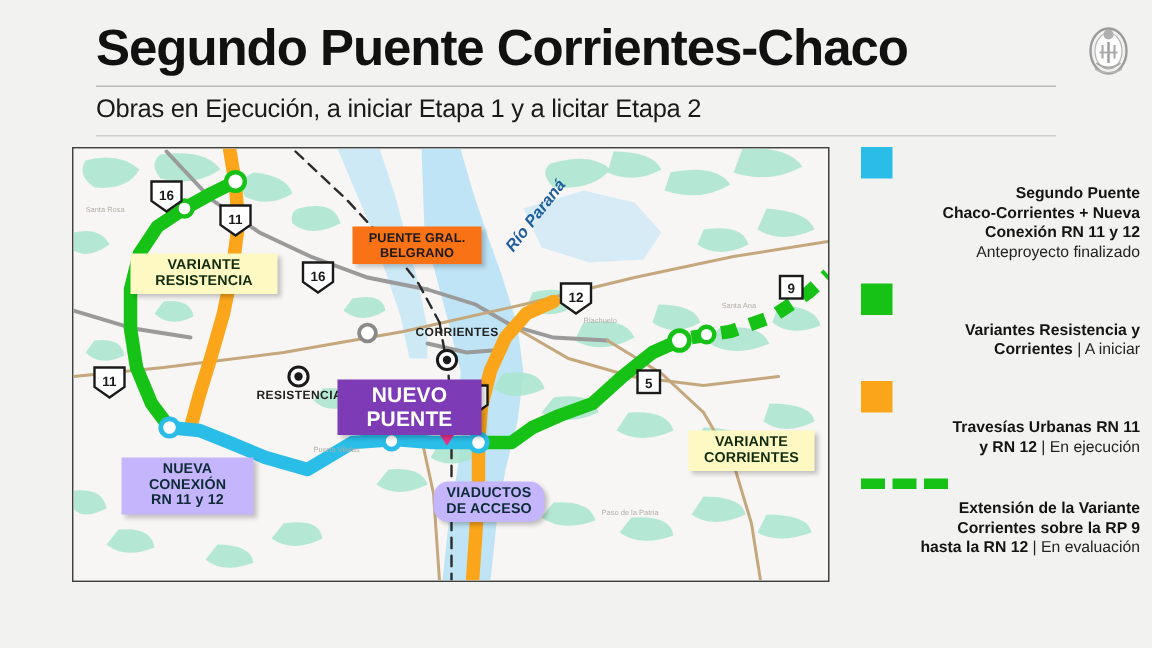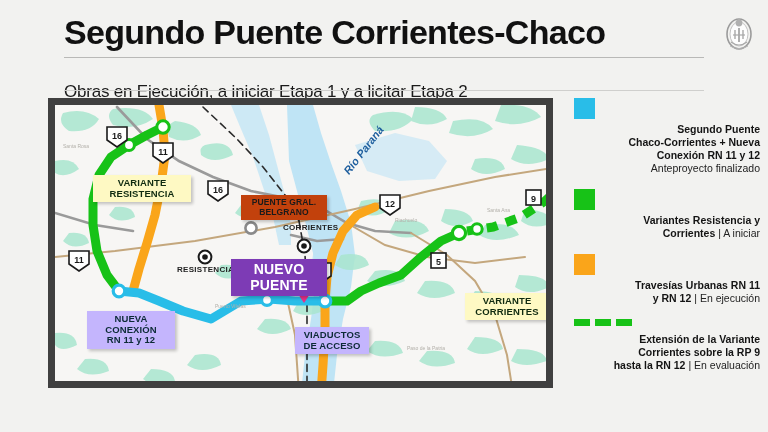--- a/index.html
+++ b/index.html
@@ -39,56 +39,55 @@
     background: #b9b9b7;
   }
   .subtitle {
     position: absolute;
     left: 64px; top: 63px;
     width: 660px;
     font-size: 17px;
     color: #1a1a1a;
     letter-spacing: -0.2px;
     white-space: nowrap;
-    margin-top: 19px;
   }
   .hr-bot {
     position: absolute;
     left: 64px; top: 90px;
     width: 640px; height: 1px;
     background: #cfcfcd;
   }
 
   
   .map {
     position: absolute;
     left: 48px; top: 98px;
     width: 505px; height: 290px;
-    border: 7px solid #404040;
+    border: 1px solid #404040;
     background: #f7f6f4;
     overflow: hidden;
   }
   .map svg { display: block; }
 
   
   .callout {
     position: absolute;
     color: #fff;
     font-weight: bold;
     text-align: center;
     line-height: 1.12;
     letter-spacing: .1px;
     box-shadow: 2px 2px 3px rgba(0,0,0,.22);
     padding: 3px 6px;
     white-space: pre-line;
   }
   .c-green  { background: #fef9c3; color:#102b10; text-shadow:none; }
   .c-cyan   { background: #c4b5fd; color:#0c2b36; }
   .c-purple { background: #7d3bb5; color:#ffffff; }
-  .c-pink   { background: #c2410c; color:#1a1a1a;margin-top:38px; }
+  .c-pink   { background: #f97316; color:#1a1a1a; }
 
   .city-label {
     position: absolute;
     font-size: 8px;
     font-weight: bold;
     color: #222;
     letter-spacing: .3px;
     white-space: nowrap;
   }
   .river-label {
@@ -332,21 +331,21 @@
     <div class="city-label" style="left:122px; top:160px;">RESISTENCIA</div>
     <div class="city-label" style="left:228px; top:118px;">CORRIENTES</div>
 
     <div class="callout c-green" style="left:38px; top:70px; width:98px; font-size:9.5px;">VARIANTE
 RESISTENCIA</div>
 
     <div class="callout c-cyan" style="left:32px; top:206px; width:88px; font-size:9.5px;">NUEVA
 CONEXIÓN
 RN 11 y 12</div>
 
-    <div class="callout c-cyan" style="left:240px; top:222px; width:74px; font-size:9.5px;">VIADUCTOS
+    <div class="callout c-cyan" style="left:240px; top:222px; width:74px; font-size:9.5px;border-radius:10px;">VIADUCTOS
 DE ACCESO</div>
 
     <div class="callout c-green" style="left:410px; top:188px; width:84px; font-size:9.5px;">VARIANTE
 CORRIENTES</div>
 
     <div class="callout c-purple" style="left:176px; top:154px; width:96px; font-size:14px;">NUEVO PUENTE</div>
 
     <div class="callout c-pink" style="left:186px; top:52px; width:86px; font-size:8.5px;">PUENTE GRAL.
 BELGRANO</div>
   </div>

